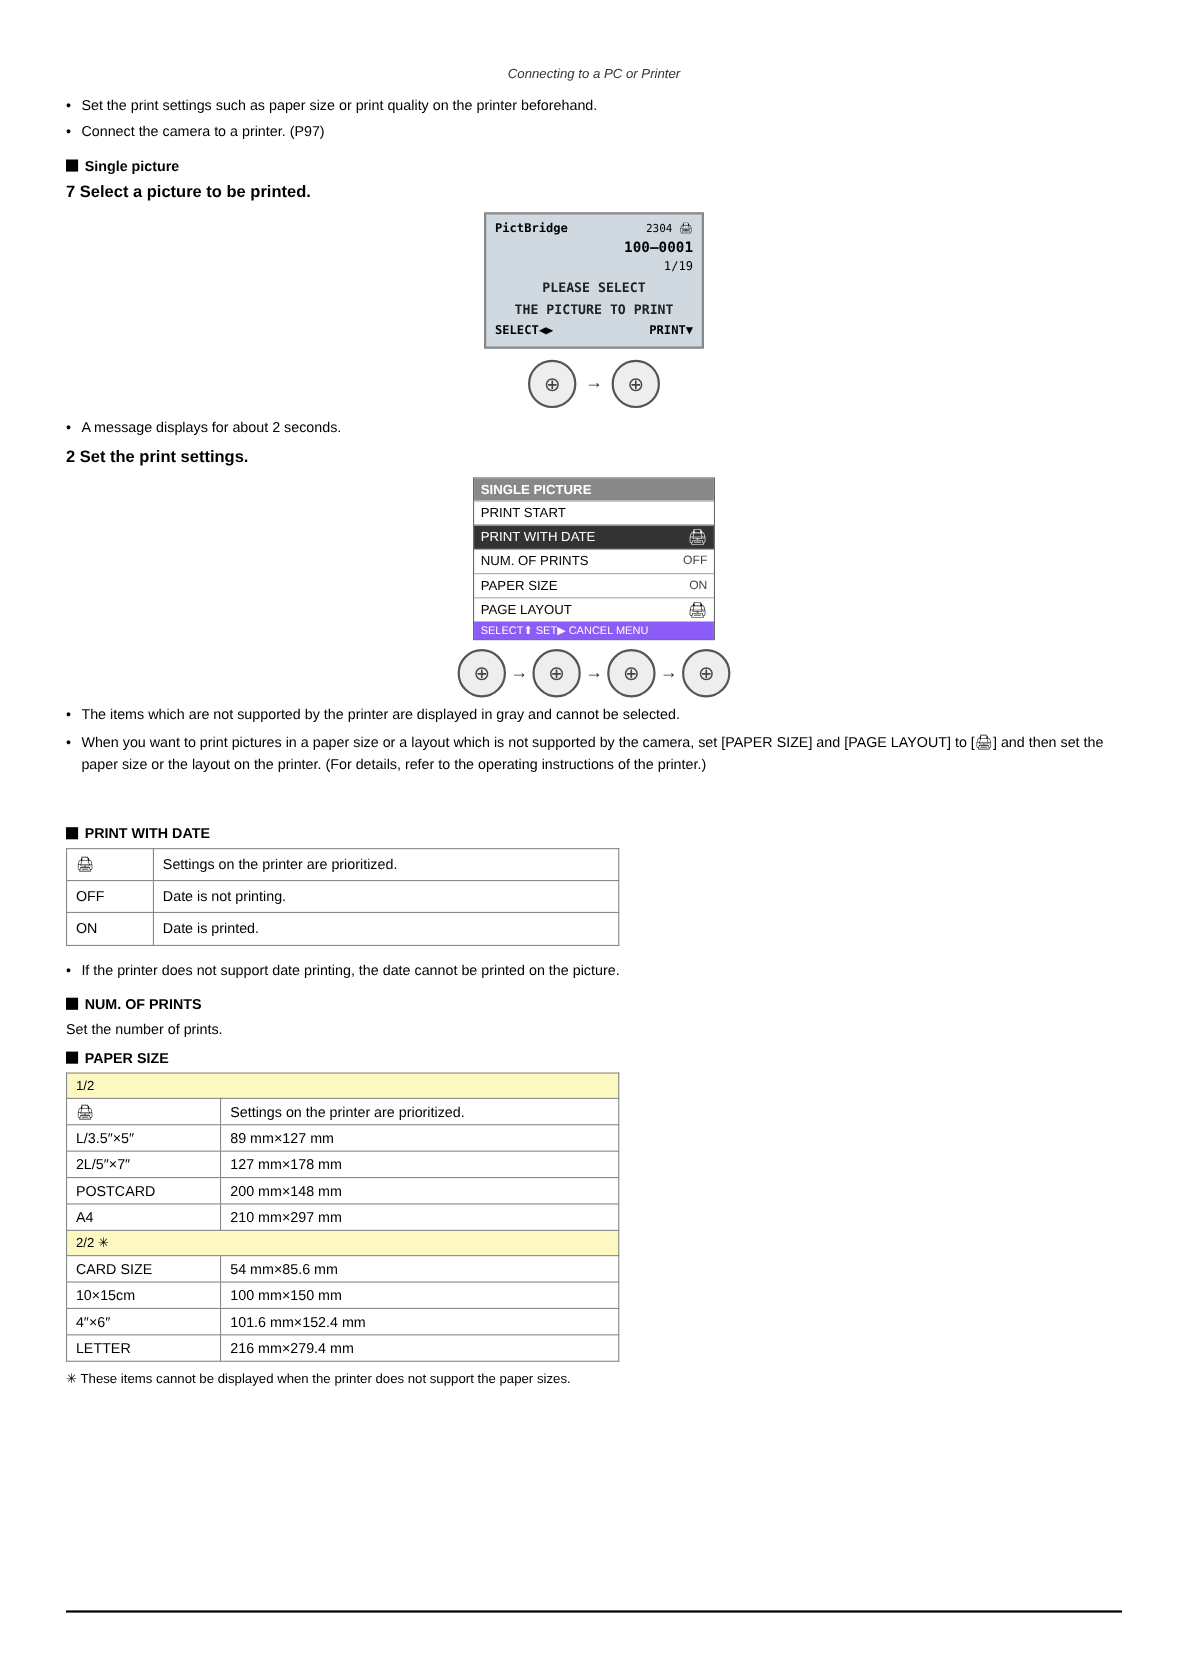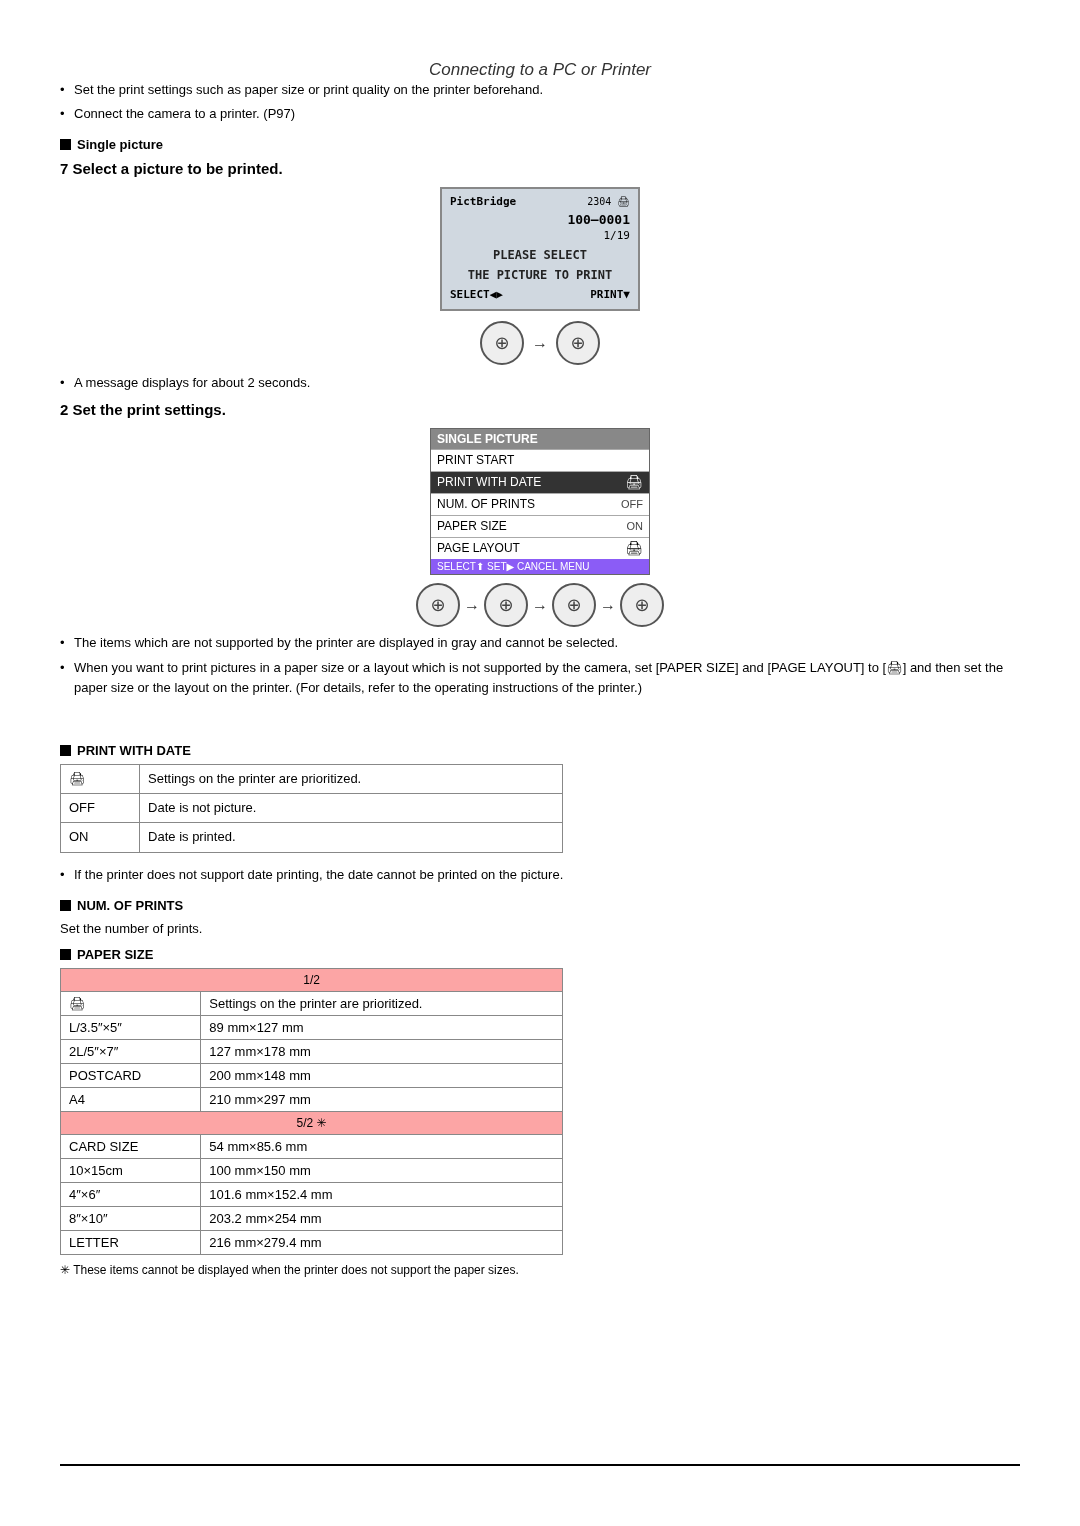--- a/index.html
+++ b/index.html
@@ -17,22 +17,23 @@
       width: 1080px;
       min-height: 1526px;
       background: #fff;
       padding: 60px 60px 80px 60px;
       position: relative;
     }
 
     .top-caption {
       text-align: center;
       font-style: italic;
-      font-size: 17px;
+      font-size: 12px;
       color: #333;
+      margin-bottom: 12px;
     }
 
     .two-col {
       display: flex;
       gap: 40px;
       align-items: flex-start;
       flex-direction: column;
     }
 
     .left-col {
@@ -281,22 +282,21 @@
 
     .paper-table td {
       border: 1.5px solid #888;
       padding: 4px 8px;
       vertical-align: middle;
     }
 
     .page-num-cell {
       font-size: 12px;
       font-weight: normal;
-      background: #fca5a5;
-      text-align: center;
+      background: #fef9c3;
     }
 
     
     .page-number-bar {
       position: absolute;
       bottom: 40px;
       left: 0;
       right: 0;
       display: flex;
       align-items: center;
@@ -439,21 +439,21 @@
       </div>
 
       <table class="info-table">
         <tbody>
             <tr>
           <td><span>🖨</span></td>
           <td>Settings on the printer are prioritized.</td>
         </tr>
         <tr>
           <td>OFF</td>
-          <td>Date is not picture.</td>
+          <td>Date is not printing.</td>
         </tr>
         <tr>
           <td>ON</td>
           <td>Date is printed.</td>
         </tr>
       </tbody>
         </table>
 
       <div class="bullet-note">If the printer does not support date printing, the date cannot be printed on the picture.</div>
 
@@ -490,39 +490,35 @@
         <tr>
           <td>POSTCARD</td>
           <td>200 mm×148 mm</td>
         </tr>
         <tr>
           <td>A4</td>
           <td>210 mm×297 mm</td>
         </tr>
 
         <tr>
-          <td colspan="2" class="page-num-cell">5/2 ✳</td>
+          <td colspan="2" class="page-num-cell">2/2 ✳</td>
         </tr>
         <tr>
           <td>CARD SIZE</td>
           <td>54 mm×85.6 mm</td>
         </tr>
         <tr>
           <td>10×15cm</td>
           <td>100 mm×150 mm</td>
         </tr>
         <tr>
           <td>4″×6″</td>
           <td>101.6 mm×152.4 mm</td>
         </tr>
         <tr>
-          <td>8″×10″</td>
-          <td>203.2 mm×254 mm</td>
-        </tr>
-        <tr>
           <td>LETTER</td>
           <td>216 mm×279.4 mm</td>
         </tr>
       </tbody>
         </table>
 
       <div class="small-note">✳ These items cannot be displayed when the printer does not support the paper sizes.</div>
 
     </div>
   </div>

